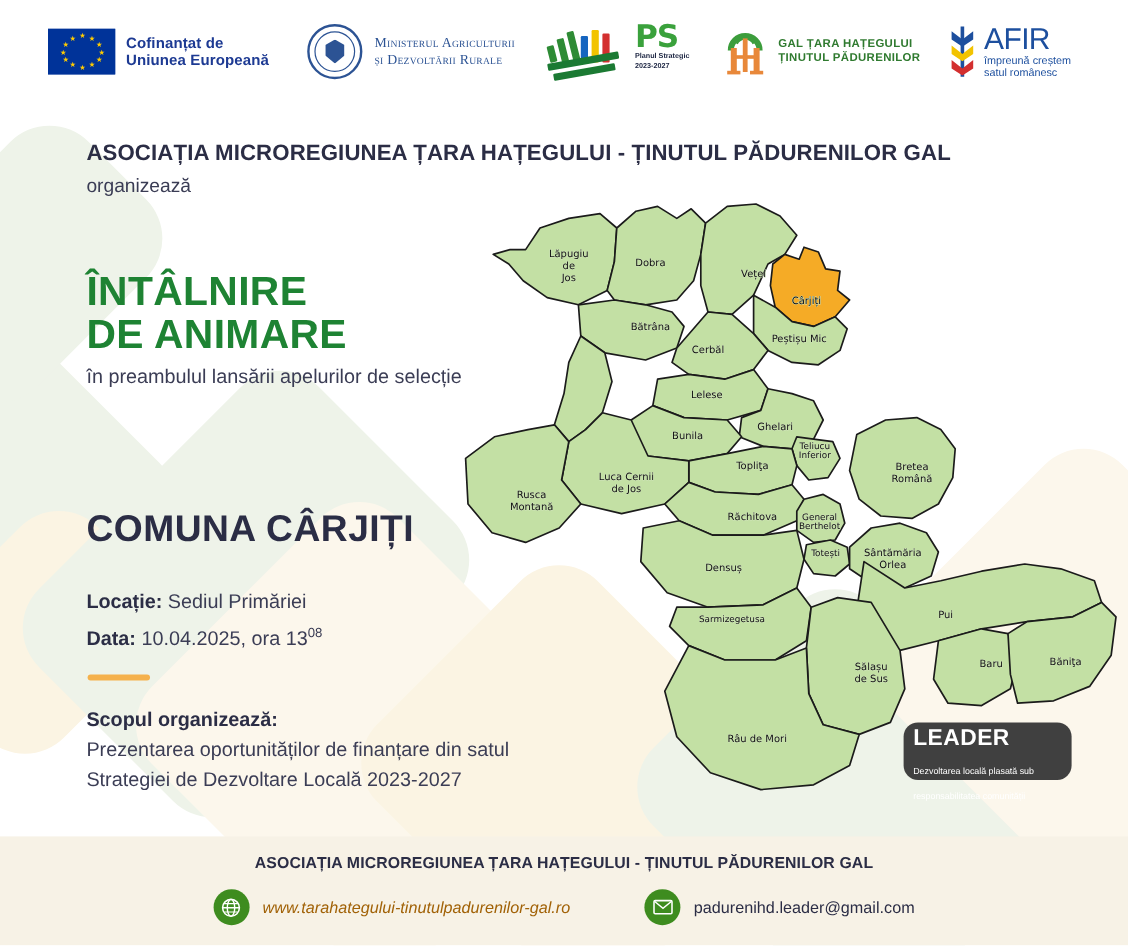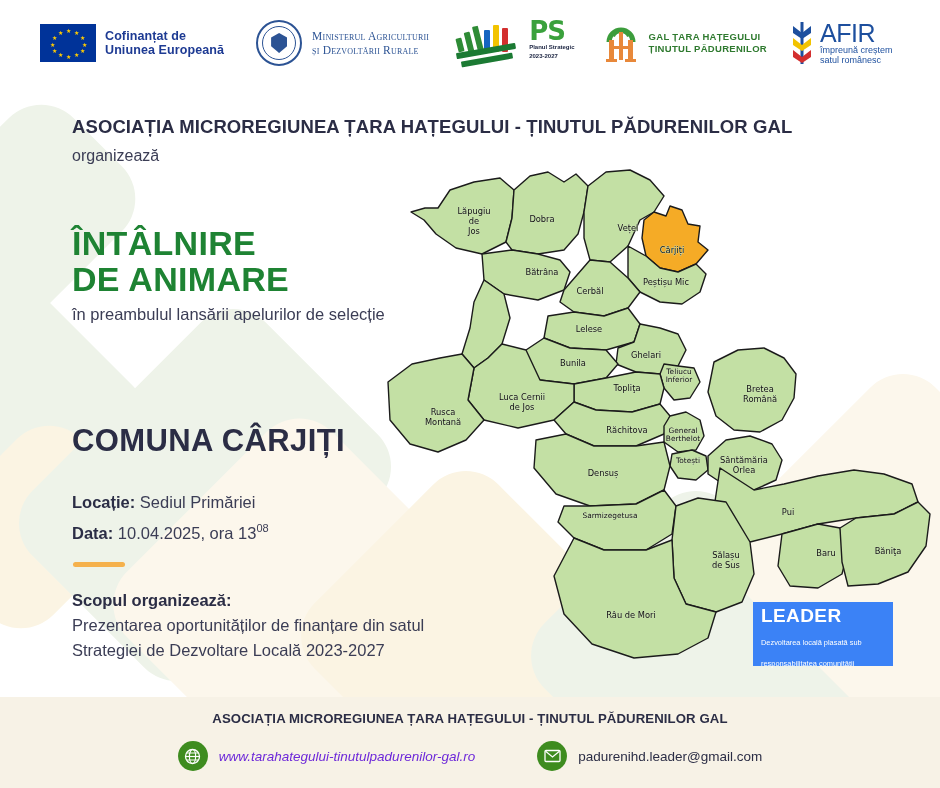--- a/index.html
+++ b/index.html
@@ -70,32 +70,32 @@
 
   
   .map{position:absolute;left:378px;top:168px;width:564px;height:500px;z-index:4;}
   .map svg{display:block;}
   .mlabel{font-family:"DejaVu Sans",sans-serif;font-size:9.2px;fill:#101010;text-anchor:middle;
           paint-order:stroke;stroke:#cfe3bb;stroke-width:.7px;}
   .mlabel.sm{font-size:7.4px;}
   .mlabel.md{font-size:8.3px;}
 
   
-  .leader{position:absolute;left:753px;top:602px;width:140px;height:64px;background:#3b82f6;z-index:7;
-          padding:4px 0 0 8px;box-sizing:border-box;}
+  .leader{position:absolute;left:753px;top:602px;width:140px;height:48px;background:#404040;z-index:7;
+          padding:4px 0 0 8px;box-sizing:border-box;border-radius:12px;}
   .leader-t{color:#ffffff;font-size:19px;font-weight:bold;line-height:20px;letter-spacing:.4px;}
   .leader-s{color:#ffffff;font-size:7.4px;font-weight:normal;line-height:9px;margin-top:12px;}
 
   
   .footer{position:absolute;left:0;top:697px;width:940px;height:91px;background:#f7f2e6;z-index:8;}
   .f-title{position:absolute;top:14px;width:940px;text-align:center;font-size:13.2px;font-weight:bold;color:#2b2d45;letter-spacing:.1px;}
   .f-row{position:absolute;top:44px;width:940px;display:flex;justify-content:center;align-items:center;gap:62px;}
   .f-item{display:flex;align-items:center;gap:11px;}
   .f-circ{width:30px;height:30px;border-radius:50%;background:#3e8c1f;display:flex;align-items:center;justify-content:center;}
-  .f-link{font-size:13.5px;color:#6d28d9;font-style:italic;}
+  .f-link{font-size:13.5px;color:#a16207;font-style:italic;}
   .f-mail{font-size:13.5px;color:#2b2d45;}
 </style>
 </head>
 <body>
 
 <div class="poster">
 
   <div class="deco-layer">
     <div class="deco d-green" style="left:-120px;top:300px;width:210px;height:300px;"></div>
     <div class="deco d-cream" style="left:-40px;top:432px;width:150px;height:190px;"></div>

